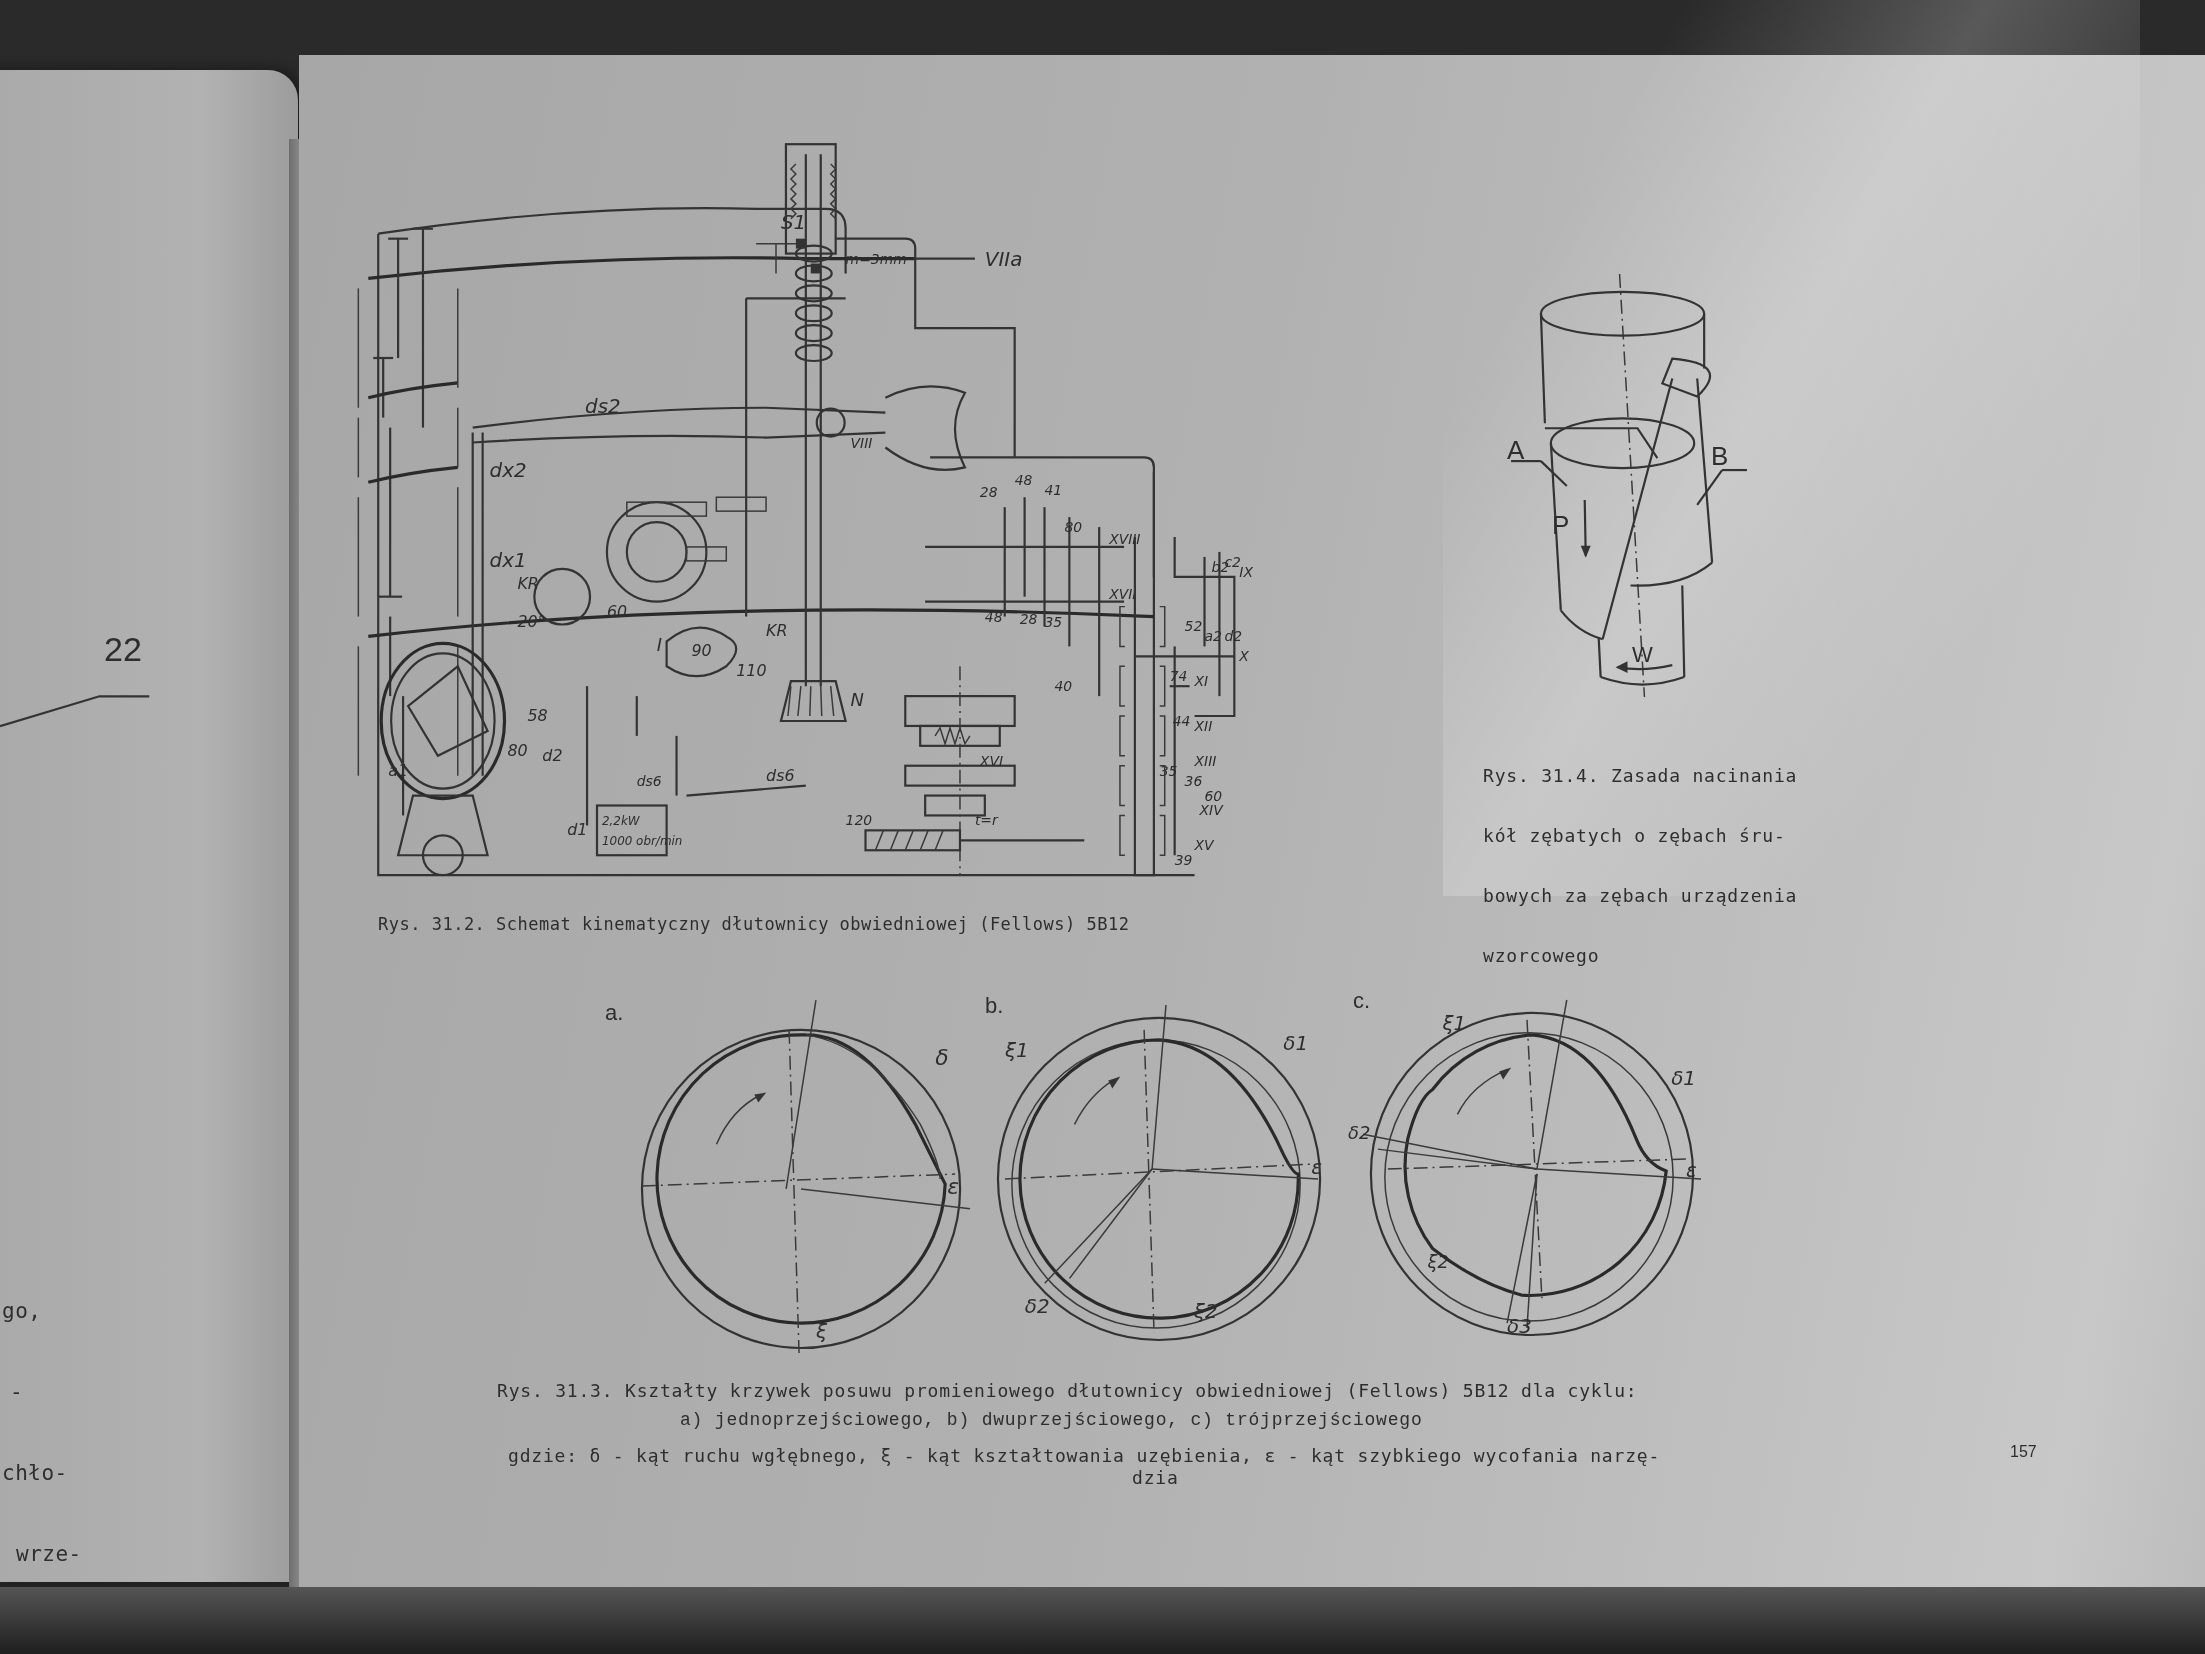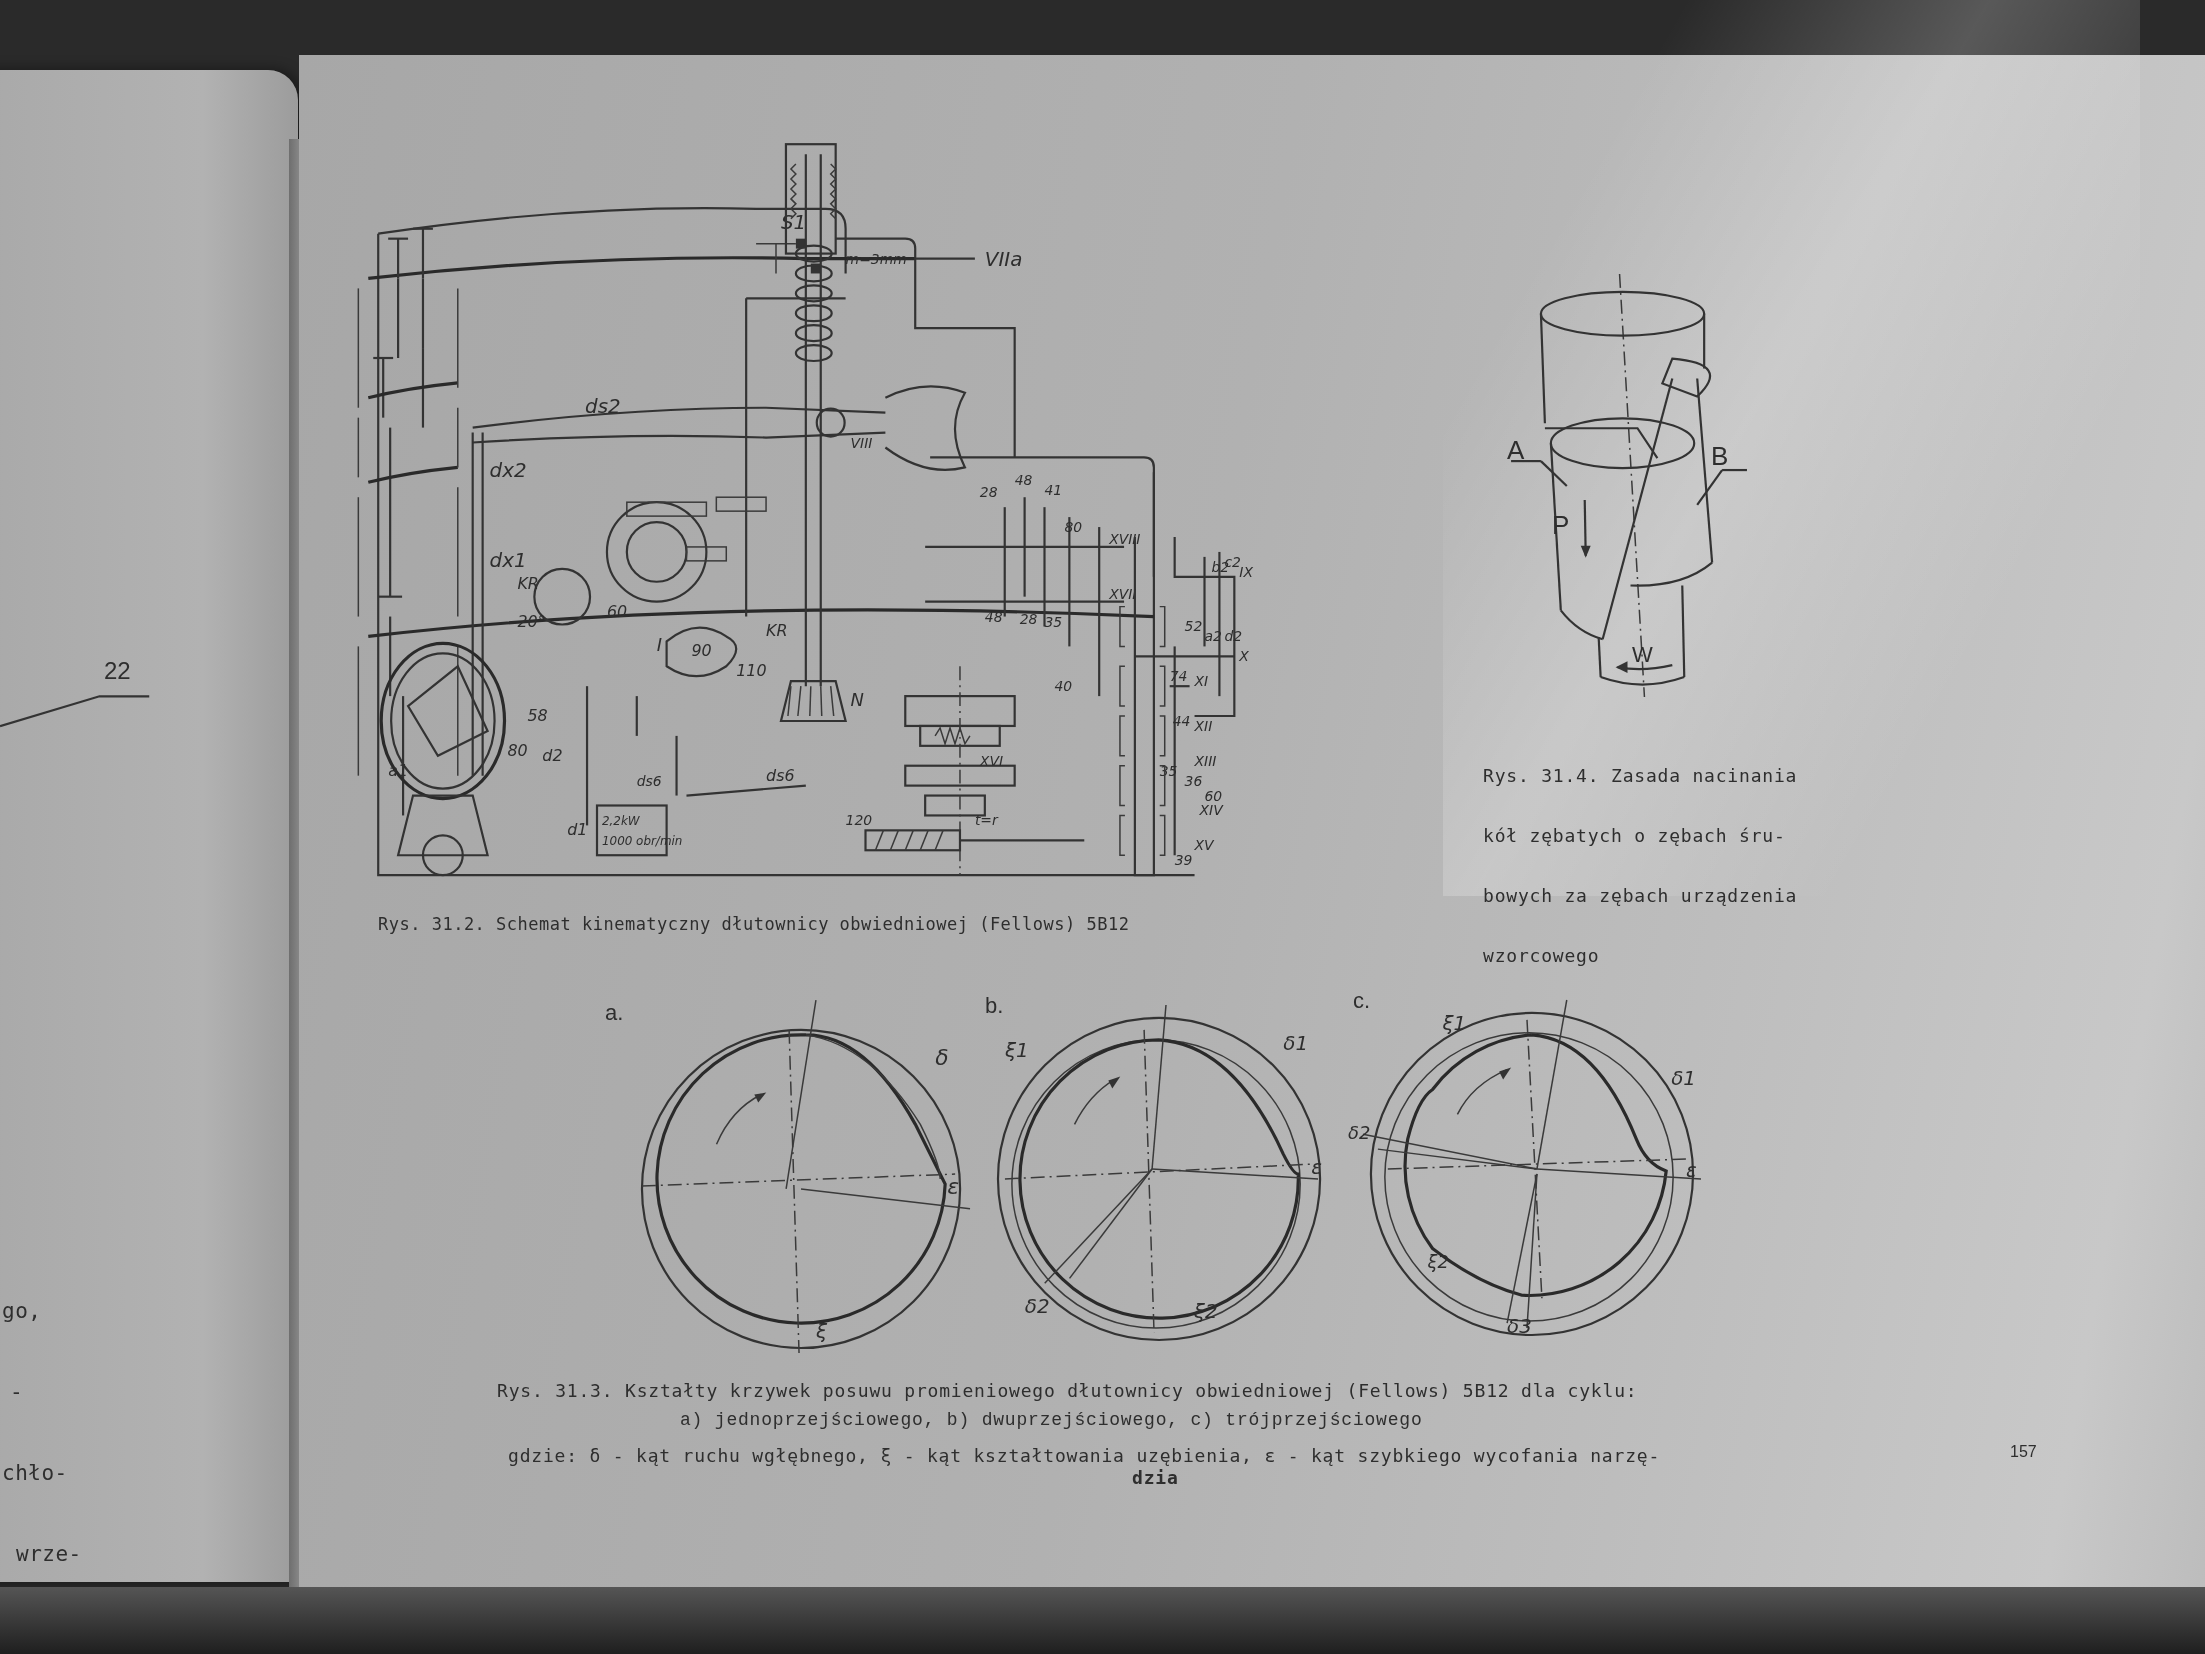--- a/index.html
+++ b/index.html
@@ -46,21 +46,21 @@
 </style>
 </head>
 <body>
 
 <div class="left-page"></div>
 <div class="spine"></div>
 
 <div class="right-page"></div>
 <div class="light-streak"></div>
 
-<div class="txt" style="left:104px;top:657px;font-family:'Liberation Sans',sans-serif;font-size:24px;">22</div>
+<div class="txt" style="left:104px;top:630px;font-family:'Liberation Sans',sans-serif;font-size:34px;">22</div>
 <svg style="left:0;top:0;width:199px;height:756px;" viewBox="0 0 200 760" width="199" height="756">
   <path class="ln" d="M0 730 L100 700 L150 700"></path>
 </svg>
 
 <div class="left-text txt" style="left:2px;top:1244px;">
   <div>go,</div>
   <div style="padding-left:8px">-</div>
   <div>chło-</div>
   <div style="padding-left:14px">wrze-</div>
   <div>a</div>
@@ -385,18 +385,18 @@
   <text x="325" y="85" font-size="20">δ1</text>
   <text x="0" y="140" font-size="18">δ2</text>
   <text x="340" y="178" font-size="20">ε</text>
   <text x="80" y="270" font-size="18">ξ2</text>
   <text x="160" y="335" font-size="20">δ3</text>
 </svg>
 
 <div class="txt cap-mid" style="left:497px;top:1380px;">Rys. 31.3. Kształty krzywek posuwu promieniowego dłutownicy obwiedniowej (Fellows) 5B12 dla cyklu:</div>
 <div class="txt cap-mid" style="left:680px;top:1410px;font-family:Liberation Mono, monospace;">a) jednoprzejściowego, b) dwuprzejściowego, c) trójprzejściowego</div>
 <div class="txt cap-mid" style="left:496px;top:1445px;margin-left:12px;">gdzie: δ - kąt ruchu wgłębnego, ξ - kąt kształtowania uzębienia, ε - kąt szybkiego wycofania narzę-</div>
-<div class="txt cap-mid" style="left:1132px;top:1467px;font-weight:bold;">dzia</div>
+<div class="txt cap-mid" style="left:1132px;top:1467px;">dzia</div>
 
 <div class="txt" style="left:2010px;top:1443px;font-family:'Liberation Sans',sans-serif;font-size:16px;">157</div>
 
 <div class="bottom-edge"></div>
 
 
 </body></html>

